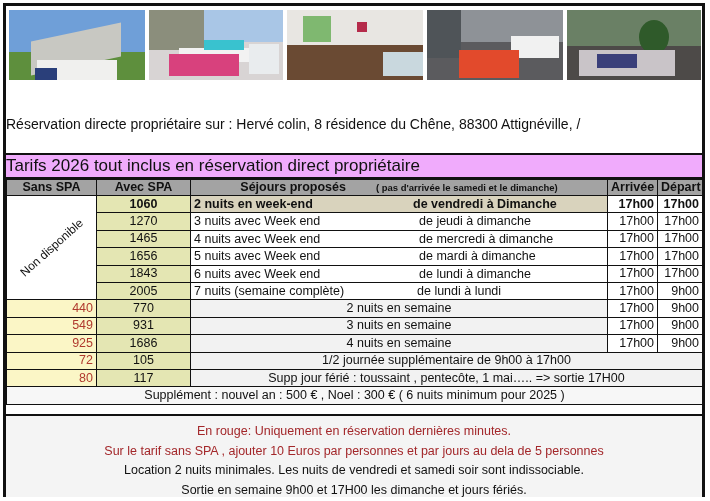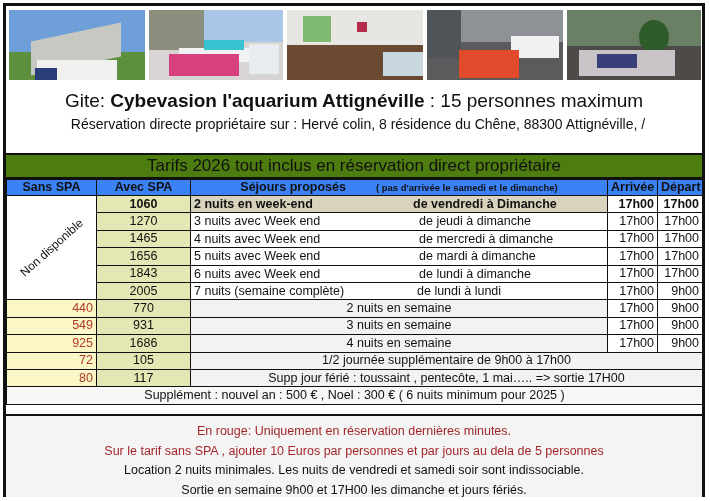--- a/index.html
+++ b/index.html
@@ -18,43 +18,43 @@
   .photo .ground { position: absolute; left: 0; right: 0; bottom: 0; height: 55%; }
   .photo .shape { position: absolute; }
 
   
   .title-line {
     position: absolute; left: 0; width: 696px; top: 83px; text-align: center;
     font-size: 19px; line-height: 24px; white-space: nowrap;
   }
   .title-line b { font-weight: bold; }
   .addr-line {
-    position: absolute; left: 0; width: 704px; text-align: center;
+    position: absolute; left: 0; width: 572px; text-align: center;
     font-size: 14px; line-height: 18px; white-space: nowrap;
   }
 
   
   .band {
     position: absolute; left: 0; top: 147px; width: 696px; height: 26px;
-    background: #4d7c0f; border-top: 2px solid #111; border-bottom: 2px solid #111;
-    text-align: center; font-size: 17px; line-height: 22px;
+    background: #f0abfc; border-top: 2px solid #111; border-bottom: 2px solid #111;
+    text-align: left; font-size: 17px; line-height: 22px;
   }
 
   
   table.tarifs {
     position: absolute; left: 0; top: 173px; width: 696px;
     border-collapse: collapse; table-layout: fixed;
     font-size: 12.5px;
   }
   table.tarifs td, table.tarifs th {
     border: 1.5px solid #111; height: 17.4px; padding: 0 3px;
     line-height: 15px; white-space: nowrap; overflow: hidden;
   }
   table.tarifs th {
-    height: 15px; background: #3b82f6; font-weight: bold; font-size: 12.5px;
+    height: 15px; background: #a3a3a3; font-weight: bold; font-size: 12.5px;
   }
   th.sejours-h { text-align: center; padding-left: 58px; font-size: 14px; }
   th.sejours-h .sub { font-size: 9.5px; font-weight: bold; margin-left: 30px; }
   td.sans { background: #fbf6c6; color: #b03a2e; text-align: right; }
   td.avec { background: #e4e6b3; text-align: center; }
   td.non-dispo { background: #fff; position: relative; }
   td.non-dispo span {
     position: absolute; left: 50%; top: 50%;
     transform: translate(-50%, -50%) rotate(-42deg);
     font-size: 12px; white-space: nowrap;
@@ -116,23 +116,20 @@
     <div class="photo" style="left:558px;width:134px;">
       <div class="sky" style="background:#b7c1b5;"></div>
       <div class="ground" style="background:#4d4a48;"></div>
       <div class="shape" style="left:0;top:0;width:134px;height:36px;background:#6a8065;"></div>
       <div class="shape" style="left:72px;top:10px;width:30px;height:34px;background:#2f5a2a;border-radius:50%;"></div>
       <div class="shape" style="left:12px;top:40px;width:96px;height:26px;background:#c9c4c8;"></div>
       <div class="shape" style="left:30px;top:44px;width:40px;height:14px;background:#3a3f7a;"></div>
     </div>
   </div>
 
-  <div class="title-line">
-    <span>Gite:  </span><b>Cybevasion l'aquarium Attignéville</b><span>  : 15 personnes maximum</span>
-  </div>
   <div class="addr-line" style="top:109px;">Réservation directe propriétaire sur : Hervé colin, 8 résidence du Chêne, 88300 Attignéville, /</div>
 
   <div class="band">Tarifs 2026 tout inclus en réservation direct propriétaire</div>
 
   <table class="tarifs">
     <colgroup>
       <col style="width:90px">
         <col style="width:94px">
         <col style="width:417px">
         <col style="width:50px">

